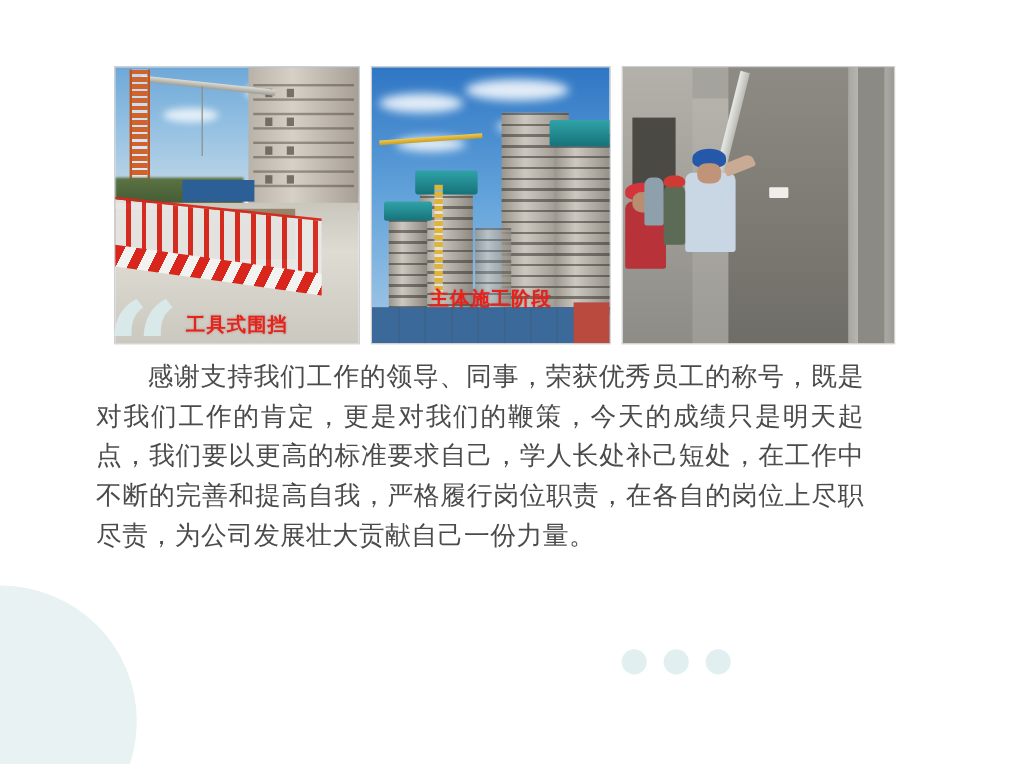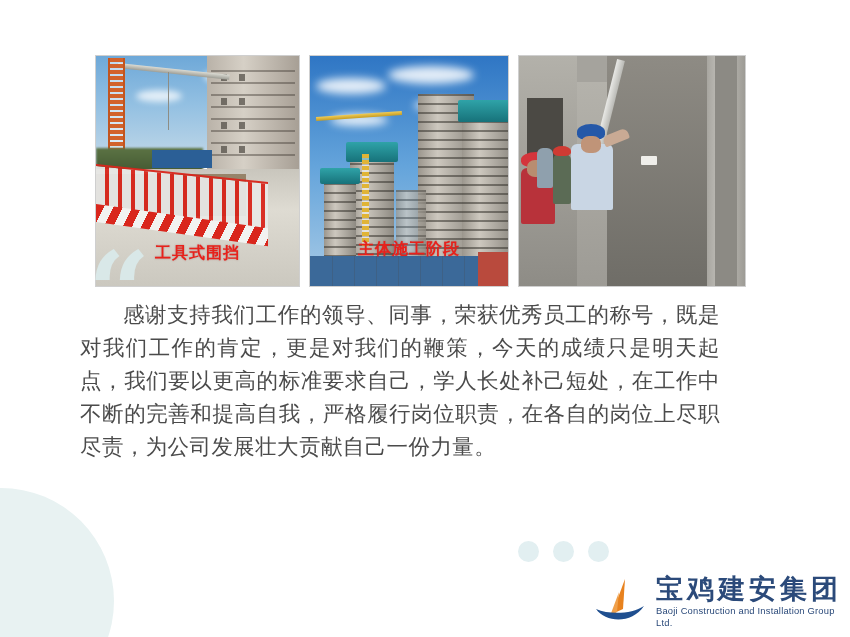--- a/index.html
+++ b/index.html
@@ -75,21 +75,21 @@
     box-sizing: border-box;
   }
   .photo.p1 { width: 205px; }
   .photo.p2 { width: 200px; }
   .photo.p3 { width: 228px; }
   .photo .scene { position: absolute; inset: 0; }
   .photo .caption {
     position: absolute;
     left: 0;
     right: 0;
-    bottom: 22px;
+    bottom: 4px;
     text-align: center;
     font-family: "DejaVu Sans", sans-serif;
     font-size: 16px;
     font-weight: 700;
     color: #e8211b;
     letter-spacing: 1px;
     text-shadow: 0 0 2px rgba(120,0,0,.35);
     white-space: nowrap;
   }
   .photo.p2 .caption { bottom: 26px; }
@@ -370,27 +370,14 @@
         <div class="hat" style="left:34px;top:90px;width:18px;height:10px;background:#cf3b33;"></div>
         <div class="person" style="left:18px;top:92px;width:16px;height:40px;background:#8fa0ad;"></div>
       </div>
     </div>
   </div>
 
   <div class="quote-mark">“</div>
 
   <div class="body-text">感谢支持我们工作的领导、同事，荣获优秀员工的称号，既是对我们工作的肯定，更是对我们的鞭策，今天的成绩只是明天起点，我们要以更高的标准要求自己，学人长处补己短处，在工作中不断的完善和提高自我，严格履行岗位职责，在各自的岗位上尽职尽责，为公司发展壮大贡献自己一份力量。</div>
 
-  <div class="logo">
-    <div class="logo-mark">
-      <svg width="56" height="50" viewBox="0 0 56 50" aria-hidden="true">
-        <path d="M33 3 L20 38 L31 33 Z" fill="#e8821e"></path>
-        <path d="M27 16 L18 40 L25 36 Z" fill="#f0a04a"></path>
-        <path d="M4 33 C14 47 40 48 52 30 C40 38 18 39 4 33 Z" fill="#1f4f8f"></path>
-      </svg>
-    </div>
-    <div class="logo-text">
-      <div class="logo-cn">宝鸡建安集团</div>
-      <div class="logo-en">Baoji Construction and Installation Group Ltd.</div>
-    </div>
-  </div>
 
 </div>
 
 </body></html>

